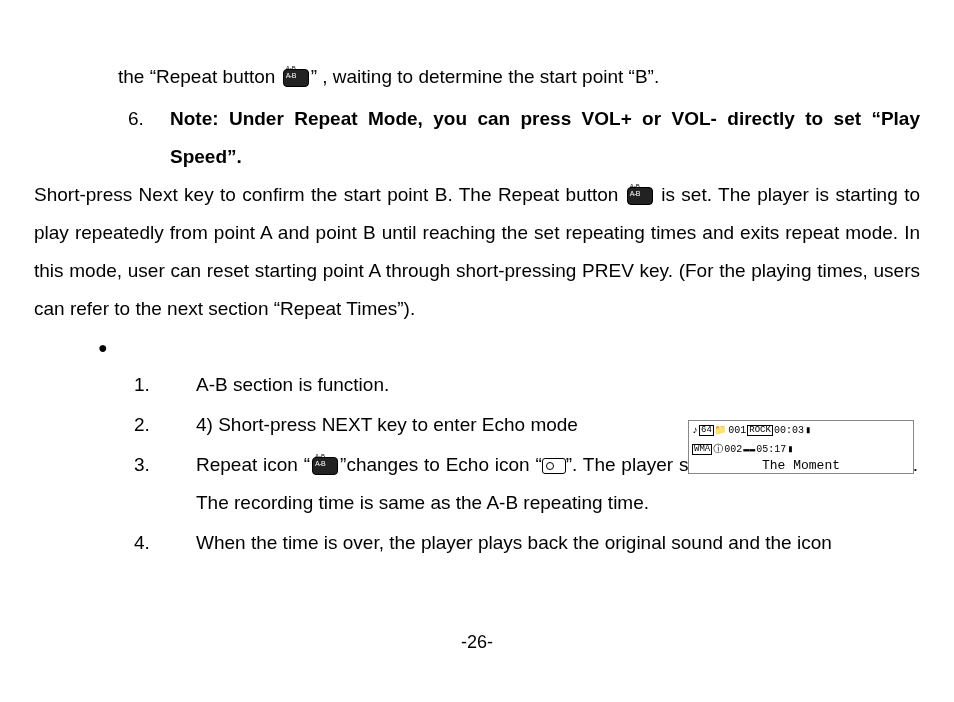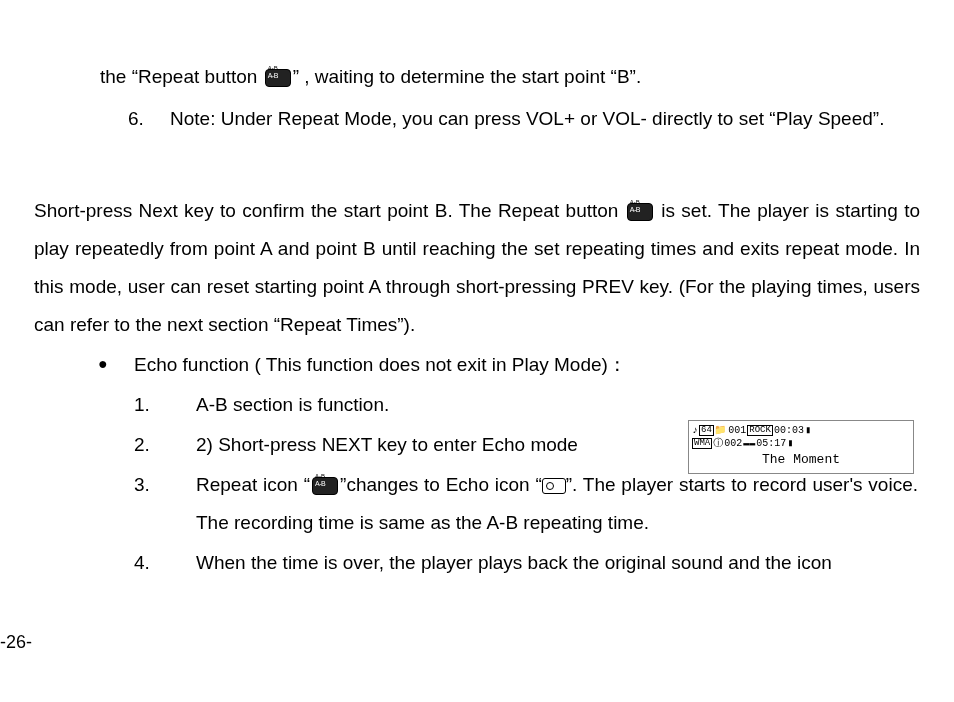--- a/index.html
+++ b/index.html
@@ -11,21 +11,21 @@
       font-size: 19px;
       line-height: 2;
       color: #000;
       background: #fff;
       position: relative;
     }
     .page {
       padding: 58px 30px 0 30px;
     }
     .continuation {
-      margin-left: 70px;
+      margin-left: 88px;
       text-align: justify;
     }
     .inline-icon {
       display: inline-block;
       vertical-align: middle;
       width: 24px;
       height: 16px;
       border: 1.5px solid #000;
       border-radius: 4px;
       background: #000;
@@ -60,24 +60,23 @@
     .list-num {
       width: 42px;
       flex-shrink: 0;
     }
     .list-text {
       flex: 1;
       text-align: justify;
       padding-right: 4px;
     }
     .bold {
-      font-weight: normal;
+      font-weight: bold;
     }
     .para-block {
-      margin-top: 54px;
       text-align: justify;
       padding: 0 4px;
     }
     .bullet-row {
       display: flex;
       margin-left: 68px;
       margin-top: 2px;
     }
     .bullet {
       width: 36px;
@@ -120,38 +119,39 @@
       display: flex;
       gap: 1px;
       align-items: center;
       font-size: 10px;
     }
     .mp3-line2 {
       display: flex;
       gap: 1px;
       align-items: center;
       font-size: 10px;
-      margin-top: 2px;
+      margin-top: 8px;
     }
     .mp3-line3 {
       text-align: center;
       font-size: 13px;
       margin-top: 4px;
     }
     .mp3-box {
       border: 1px solid #000;
       padding: 0 1px;
       font-size: 9px;
       display: inline-block;
     }
     .page-num {
       position: absolute;
       bottom: 42px;
       left: 0;
       right: 0;
+      text-align: center;
       font-size: 18px;
     }
     .echo-icon {
       display: inline-block;
       width: 22px;
       height: 14px;
       border: 1.5px solid #000;
       border-radius: 3px;
       vertical-align: middle;
       position: relative;
@@ -181,33 +181,30 @@
     <div class="list-num">6.</div>
     <div class="list-text bold">Note: Under Repeat Mode, you can press VOL+ or VOL- directly to set “Play Speed”.</div>
   </div>
 
   <div class="para-block">
     <span>Short-press Next key to confirm the start point B. The Repeat button </span><span class="inline-icon inline-icon-ab inline-icon-ab-top"></span><span> is set. The player is starting to play repeatedly from point A and point B until reaching the set repeating times and exits repeat mode. In this mode, user can reset starting point A through short-pressing PREV key. (For the playing times, users can refer to the next section “Repeat Times”).</span>
   </div>
 
   <div class="bullet-row">
     <div class="bullet">●</div>
-    <div>
-      <span class="bold">Echo function</span><span> ( This function does not exit in Play Mode)：</span>
-    </div>
   </div>
 
   <div class="sublist">
     <div class="sublist-item">
       <div class="sublist-num">1.</div>
       <div class="sublist-text">A-B section is function.</div>
     </div>
     <div class="sublist-item">
       <div class="sublist-num">2.</div>
-      <div class="sublist-text">2)    Short-press NEXT key to enter Echo mode</div>
+      <div class="sublist-text">4)    Short-press NEXT key to enter Echo mode</div>
     </div>
     <div class="sublist-item">
       <div class="sublist-num">3.</div>
       <div class="sublist-text">
         <span>Repeat icon “</span><span class="inline-icon inline-icon-ab inline-icon-ab-top"></span><span>”changes to Echo icon “</span><span class="echo-icon"></span><span>”. The player starts to record user's voice. The recording time is same as the A-B repeating time.</span>
       </div>
     </div>
     <div class="sublist-item">
       <div class="sublist-num">4.</div>
       <div class="sublist-text">When the time is over, the player plays back the original sound and the icon</div>

